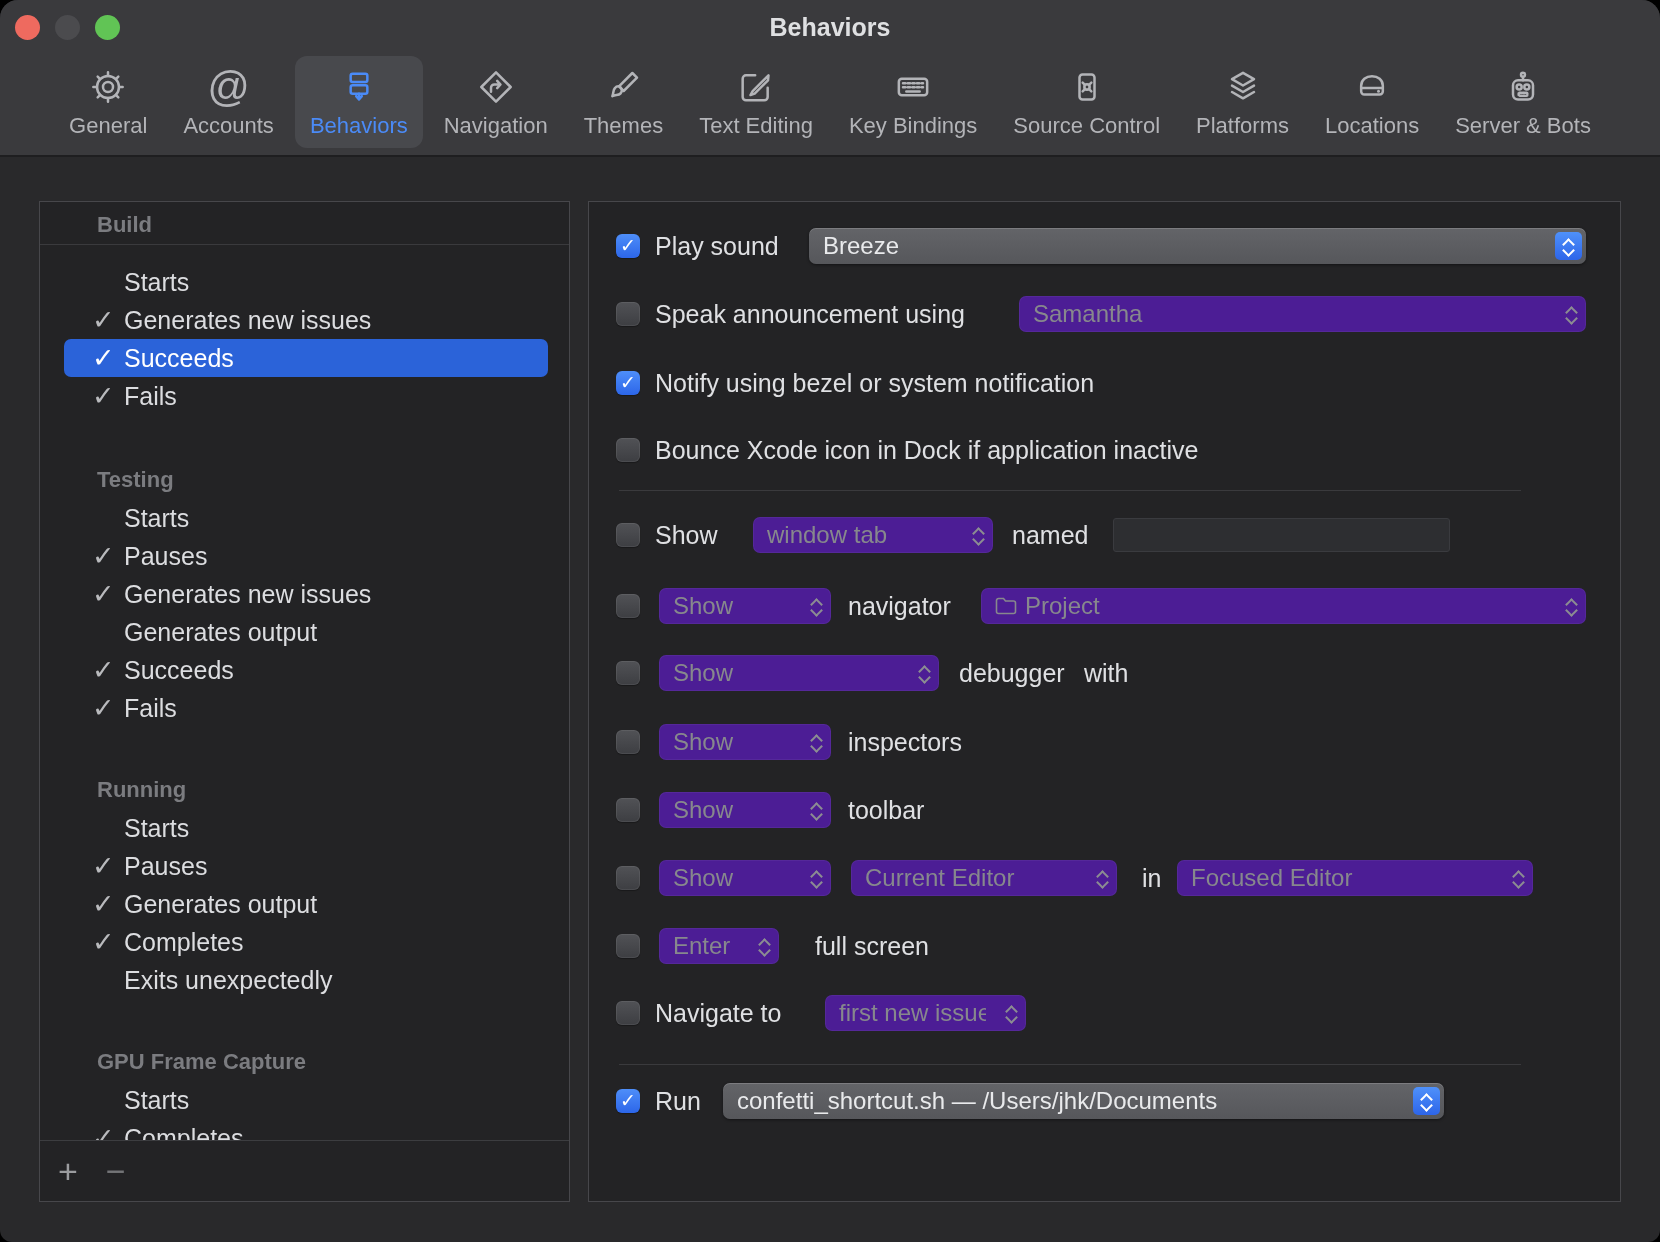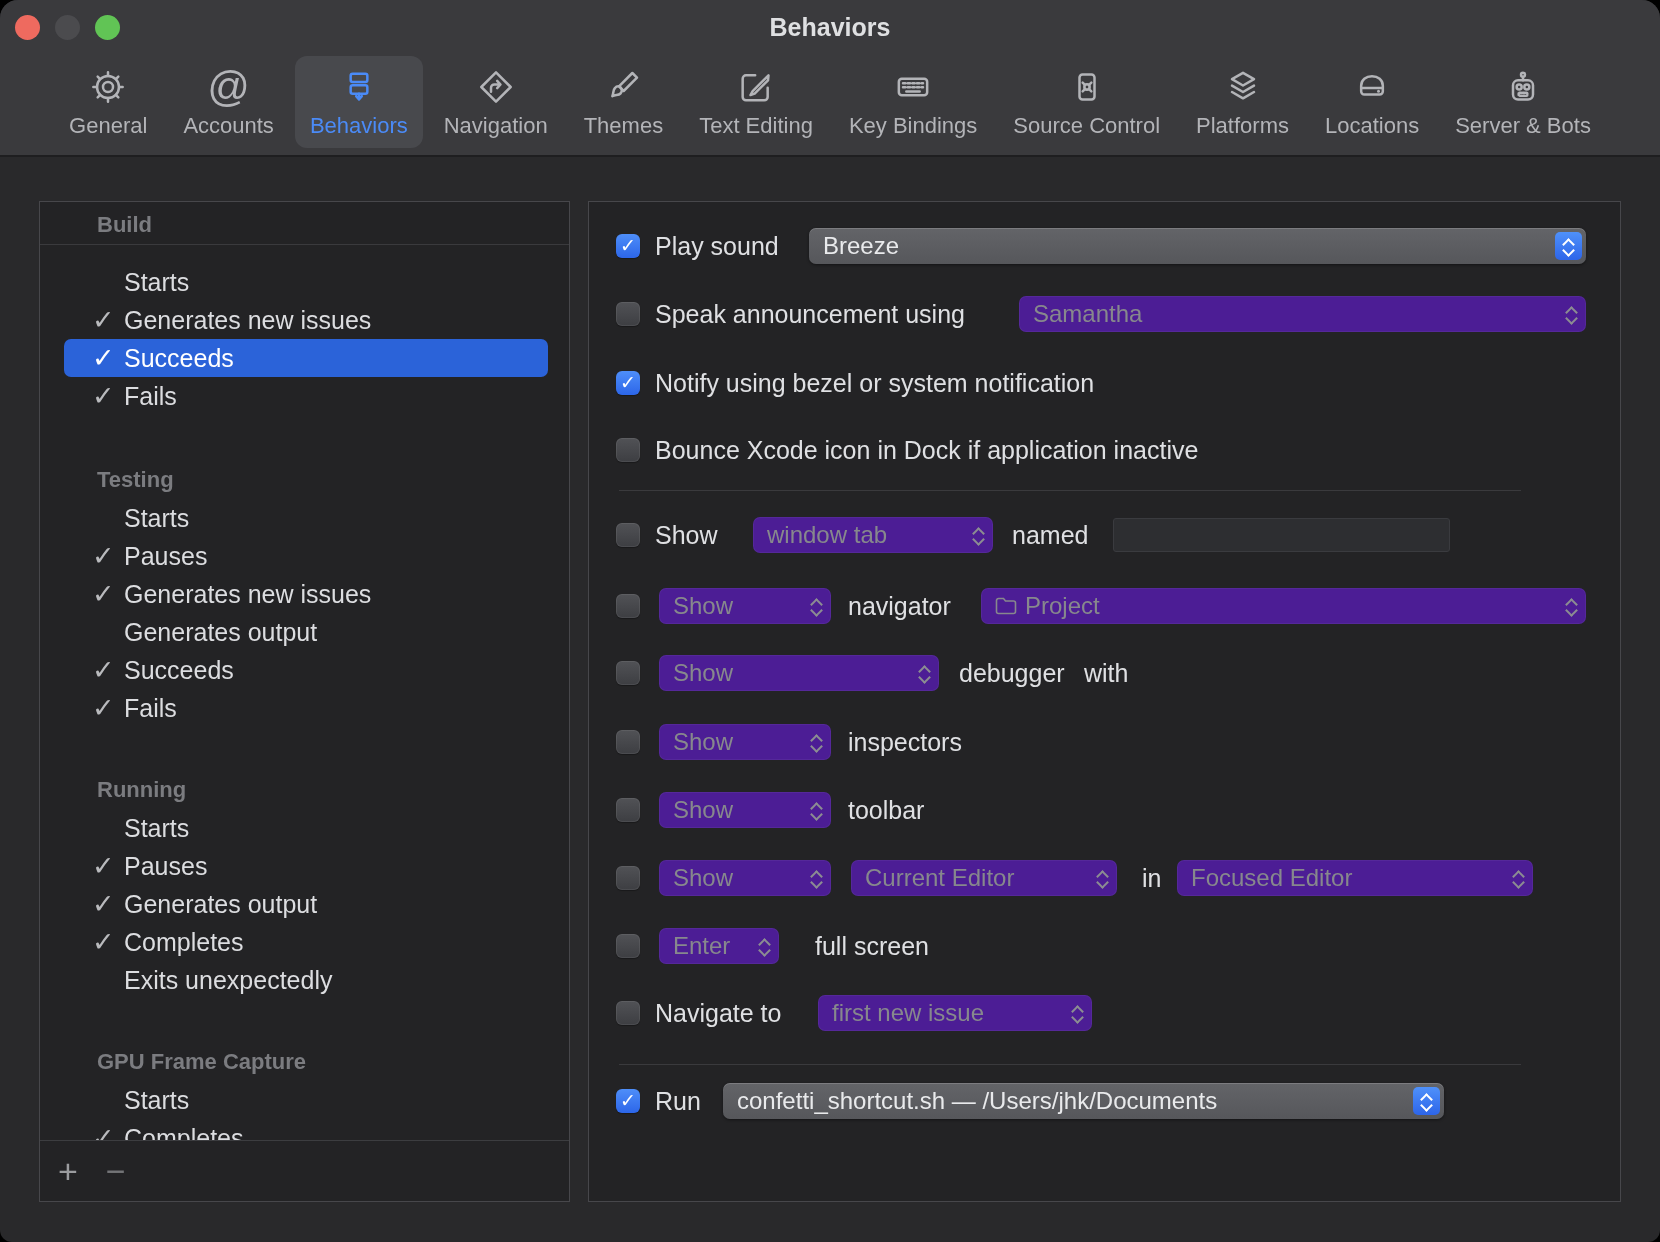--- a/index.html
+++ b/index.html
@@ -399,21 +399,21 @@
       <span class="popup off" style="left:70px;width:120px">
         <span class="txt">Enter</span>
         <span class="chev"></span>
       </span>
       <span class="rlabel" style="left:226px">full screen</span>
     </div>
 
     <div class="row" style="top:791px">
       <span class="cb" style="left:27px"></span>
       <span class="rlabel" style="left:66px">Navigate to</span>
-      <span class="popup off" style="left:229px;width:274px">
+      <span class="popup off" style="left:236px;width:201px">
         <span class="txt">first new issue</span>
         <span class="chev"></span>
       </span>
     </div>
 
     <div class="divider" style="top:862px"></div>
 
     <div class="row" style="top:879px">
       <span class="cb checked" style="left:27px"></span>
       <span class="rlabel" style="left:66px">Run</span>

